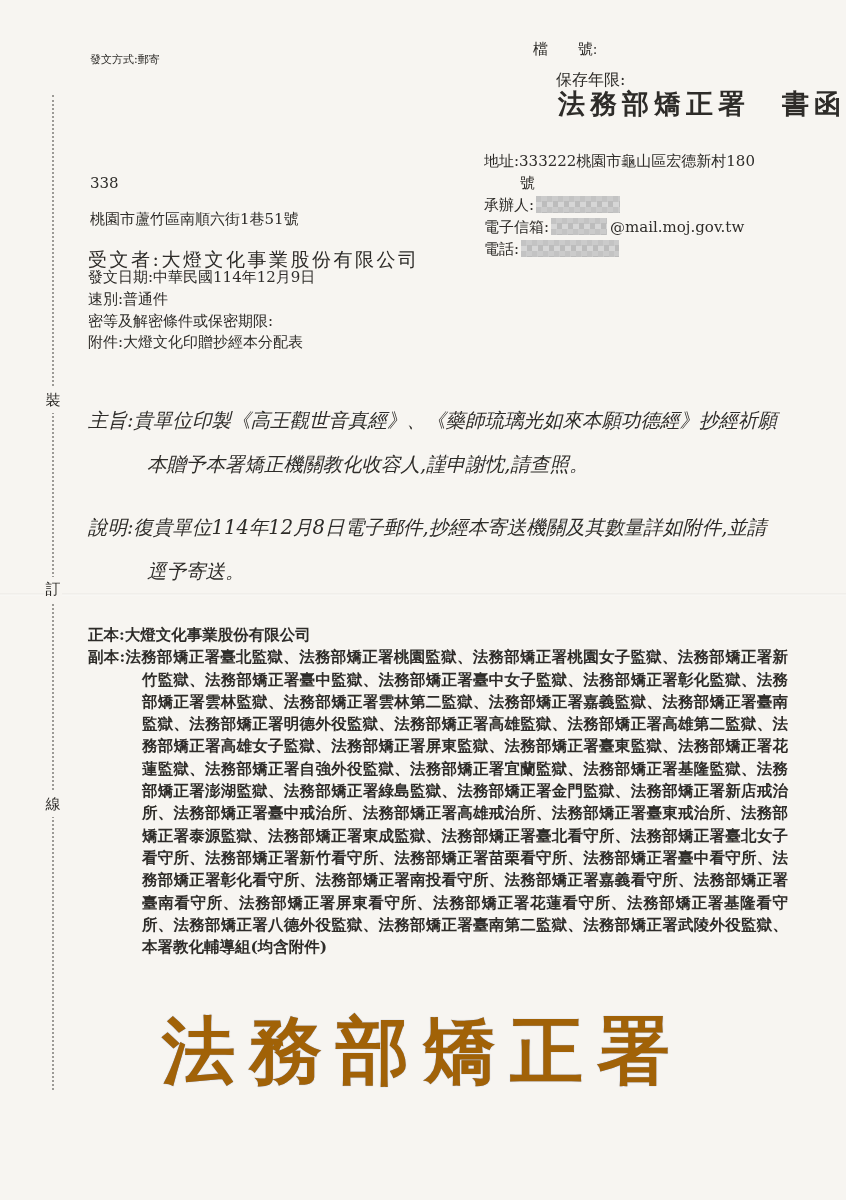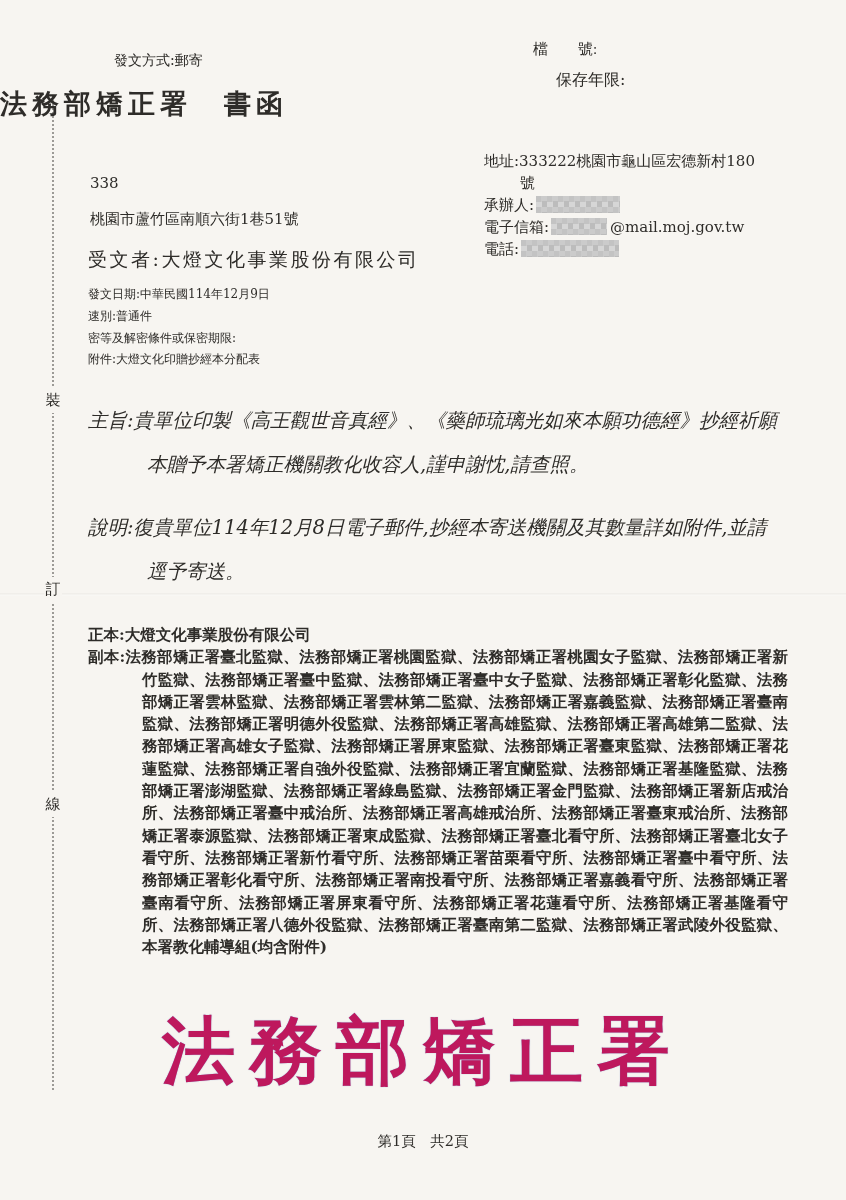--- a/index.html
+++ b/index.html
@@ -20,61 +20,61 @@
   
   .binding-line {
     position:absolute; left:52px; top:95px; height:995px; width:0;
     border-left:2px dotted #9c9a96;
   }
   .bmark {
     position:absolute; left:44px; width:18px; text-align:center;
     font-size:15px; background:#f7f5f1; padding:3px 0; letter-spacing:0;
   }
   
-  .delivery { position:absolute; left:90px; top:52px; font-size:14px;margin-left:24px; }
+  .delivery { position:absolute; left:90px; top:52px; font-size:11px; }
   .file-no { position:absolute; left:533px; top:40px; font-size:15px;font-family:Liberation Serif, serif; }
   .retention { position:absolute; left:533px; top:70px; font-size:16px;margin-left:23px; }
   .title {
-    position:absolute; left:0; top:86px; width:100%; text-align:left;
+    position:absolute; left:0; top:86px; width:100%; text-align:right;
     font-size:27px; font-weight:bold; letter-spacing:5px;
   }
   
   .sender { position:absolute; left:484px; top:150px; font-size:15px; line-height:22px; width:330px; }
   .sender .indent { padding-left:36px; }
   .mosaic {
     display:inline-block; height:17px; vertical-align:-3px; margin-left:2px;
     background:
       conic-gradient(#cbcbcb 25%, #bcbcbc 0 50%, #d6d6d6 0 75%, #c3c3c3 0);
     background-size:11px 11px;
   }
   .m-contact { width:84px; }
   .m-phone   { width:98px; }
   .m-email   { width:56px; margin-right:3px; }
   
   .zip     { position:absolute; left:90px; top:174px; font-size:15px; }
   .r-addr  { position:absolute; left:90px; top:210px; font-size:15px; }
   .to-line { position:absolute; left:88px; top:247px; font-size:19px; letter-spacing:2.5px; }
-  .meta    { position:absolute; left:88px; top:284px; font-size:12px; line-height:21.8px; }
+  .meta    { position:absolute; left:88px; top:267px; font-size:15px; line-height:21.8px; }
   
   .clause {
     position:absolute; left:88px; width:692px;
     font-size:19.5px; line-height:44px;
     padding-left:59px; text-indent:-59px;font-style:italic;
   }
   .subject { top:399px; }
   .explain { top:506px; }
   
   .dist { position:absolute; left:88px; top:624px; width:700px; font-size:15.5px; line-height:22.3px;font-weight:bold; }
   .dist p { padding-left:54px; text-indent:-54px; }
   .dist p.justify { text-align:justify; text-justify:inter-ideograph; }
   
   .stamp {
     position:absolute; left:0; top:1003px; width:100%; text-align:center;
     font-size:73px; font-weight:bold; letter-spacing:14px;
-    color:#be185d; text-shadow:0 0 1px rgba(29,75,180,.55);
+    color:#a16207; text-shadow:0 0 1px rgba(29,75,180,.55);
     font-family:"DejaVu Serif","Liberation Serif",serif;
   }
   
   .footer {
     position:absolute; left:0; top:1132px; width:100%;
     text-align:center; font-size:14.5px;
   }
 </style>
 </head>
 <body>
@@ -128,15 +128,14 @@
     <p>
       <span>正本:</span><span>大燈文化事業股份有限公司</span>
     </p>
     <p class="justify">
       <span>副本:</span><span>法務部矯正署臺北監獄、法務部矯正署桃園監獄、法務部矯正署桃園女子監獄、法務部矯正署新竹監獄、法務部矯正署臺中監獄、法務部矯正署臺中女子監獄、法務部矯正署彰化監獄、法務部矯正署雲林監獄、法務部矯正署雲林第二監獄、法務部矯正署嘉義監獄、法務部矯正署臺南監獄、法務部矯正署明德外役監獄、法務部矯正署高雄監獄、法務部矯正署高雄第二監獄、法務部矯正署高雄女子監獄、法務部矯正署屏東監獄、法務部矯正署臺東監獄、法務部矯正署花蓮監獄、法務部矯正署自強外役監獄、法務部矯正署宜蘭監獄、法務部矯正署基隆監獄、法務部矯正署澎湖監獄、法務部矯正署綠島監獄、法務部矯正署金門監獄、法務部矯正署新店戒治所、法務部矯正署臺中戒治所、法務部矯正署高雄戒治所、法務部矯正署臺東戒治所、法務部矯正署泰源監獄、法務部矯正署東成監獄、法務部矯正署臺北看守所、法務部矯正署臺北女子看守所、法務部矯正署新竹看守所、法務部矯正署苗栗看守所、法務部矯正署臺中看守所、法務部矯正署彰化看守所、法務部矯正署南投看守所、法務部矯正署嘉義看守所、法務部矯正署臺南看守所、法務部矯正署屏東看守所、法務部矯正署花蓮看守所、法務部矯正署基隆看守所、法務部矯正署八德外役監獄、法務部矯正署臺南第二監獄、法務部矯正署武陵外役監獄、本署教化輔導組(均含附件)</span>
     </p>
   </div>
 
   <div class="stamp">法務部矯正署</div>
 
-  <div class="footer">第1頁　共2頁</div>
 
 </div>
 
 </body></html>

